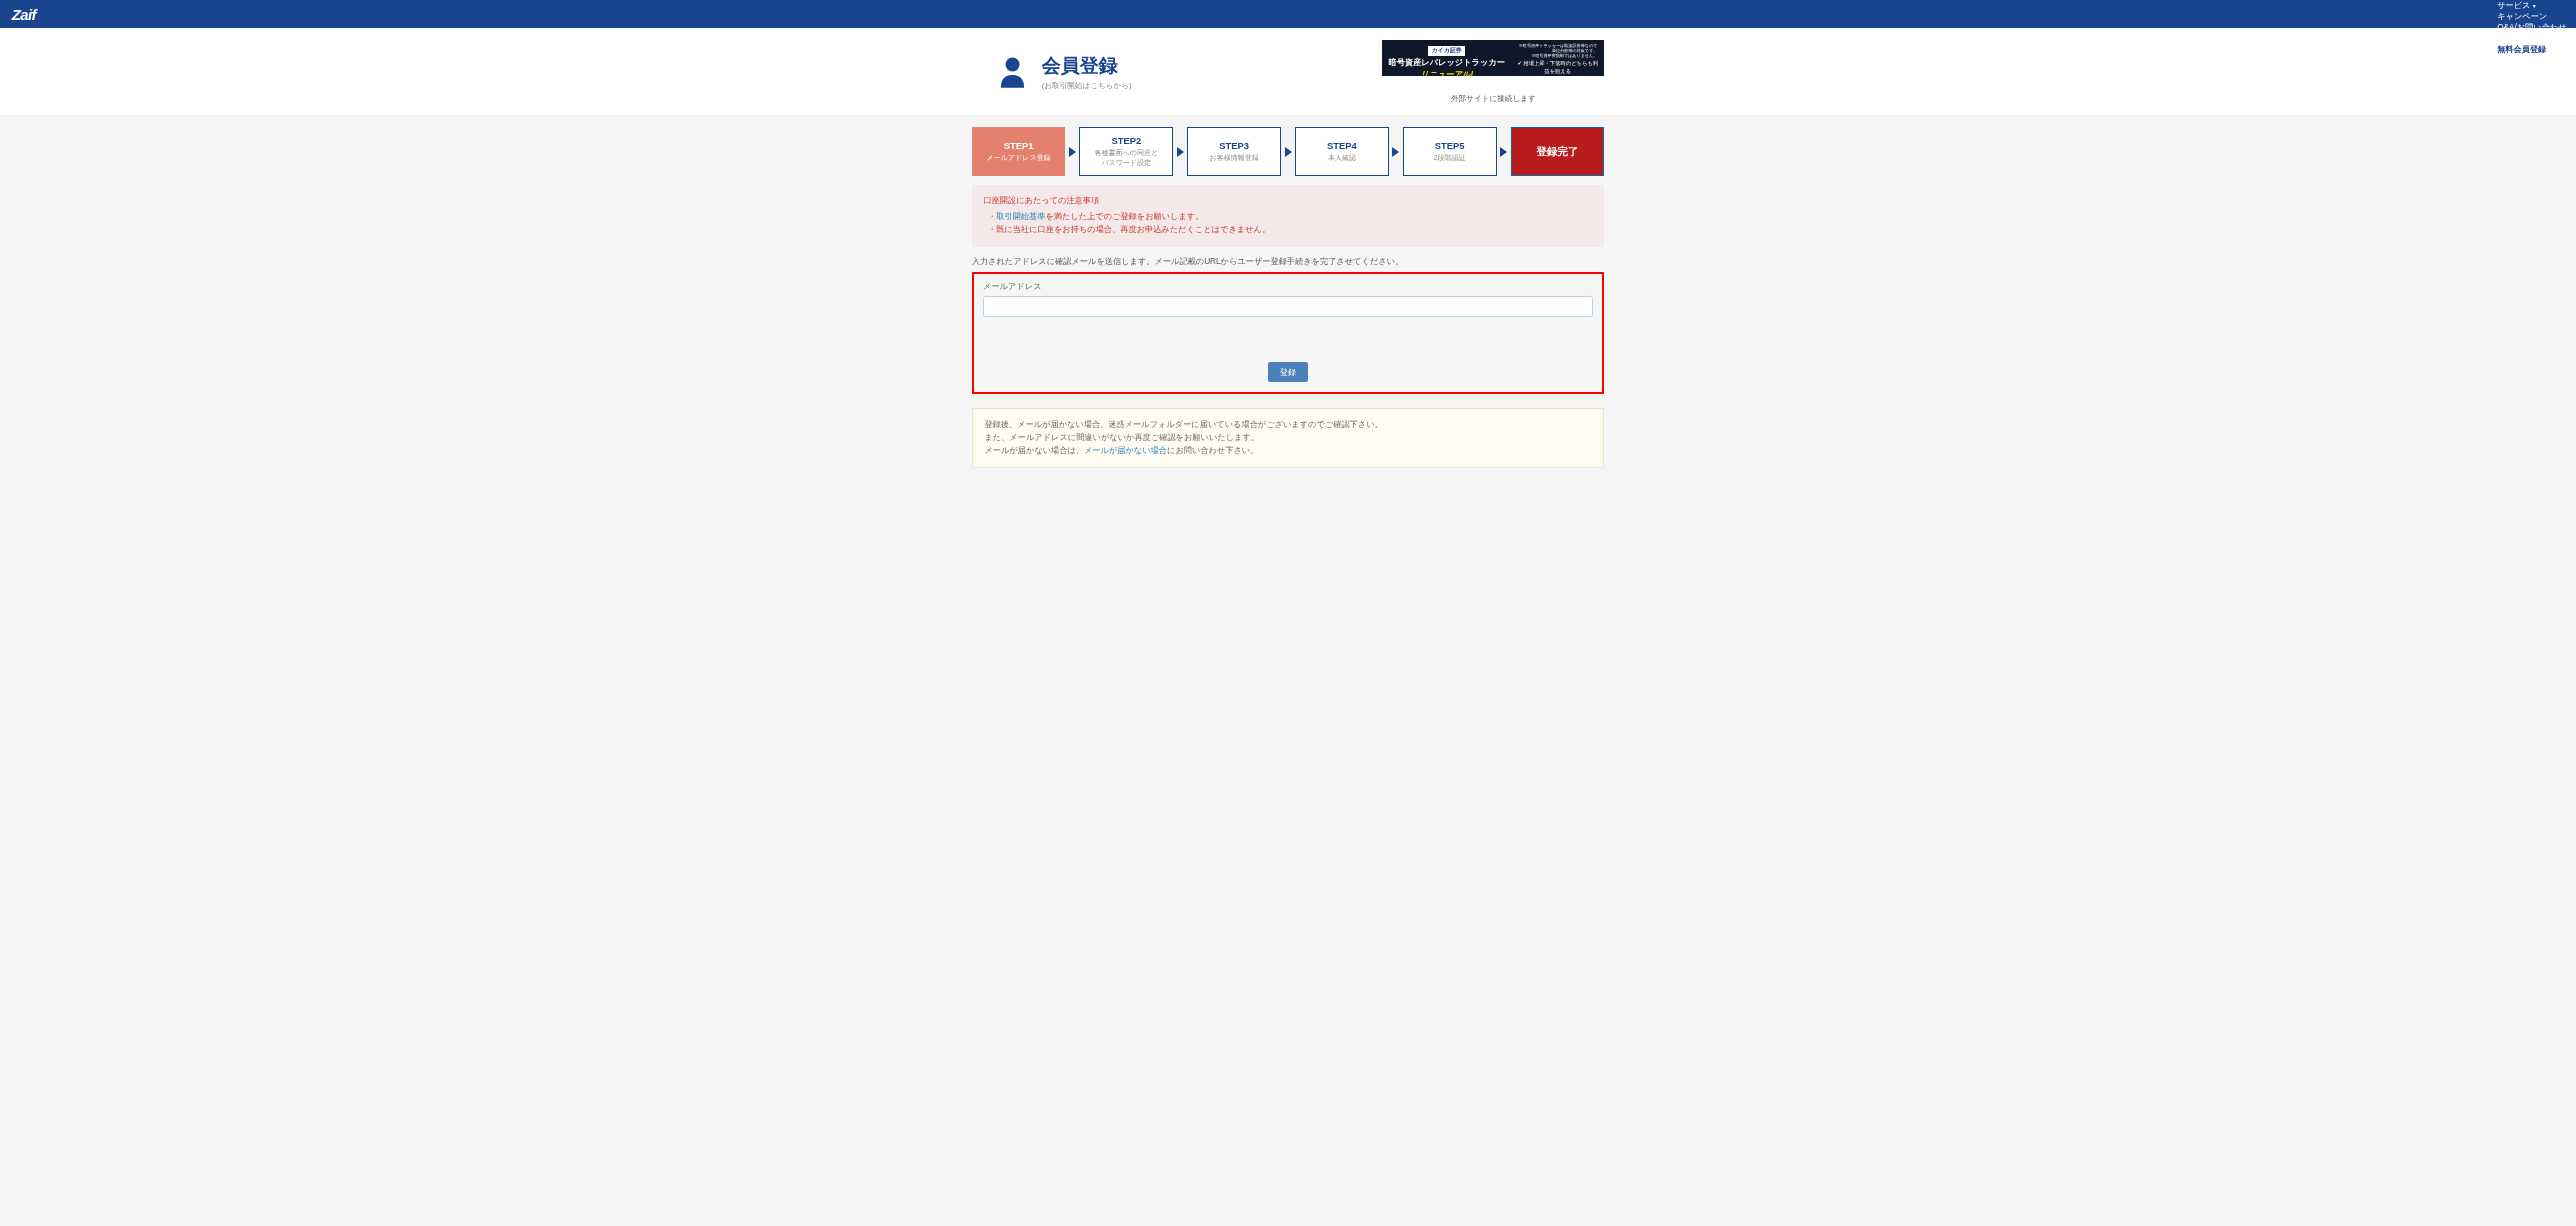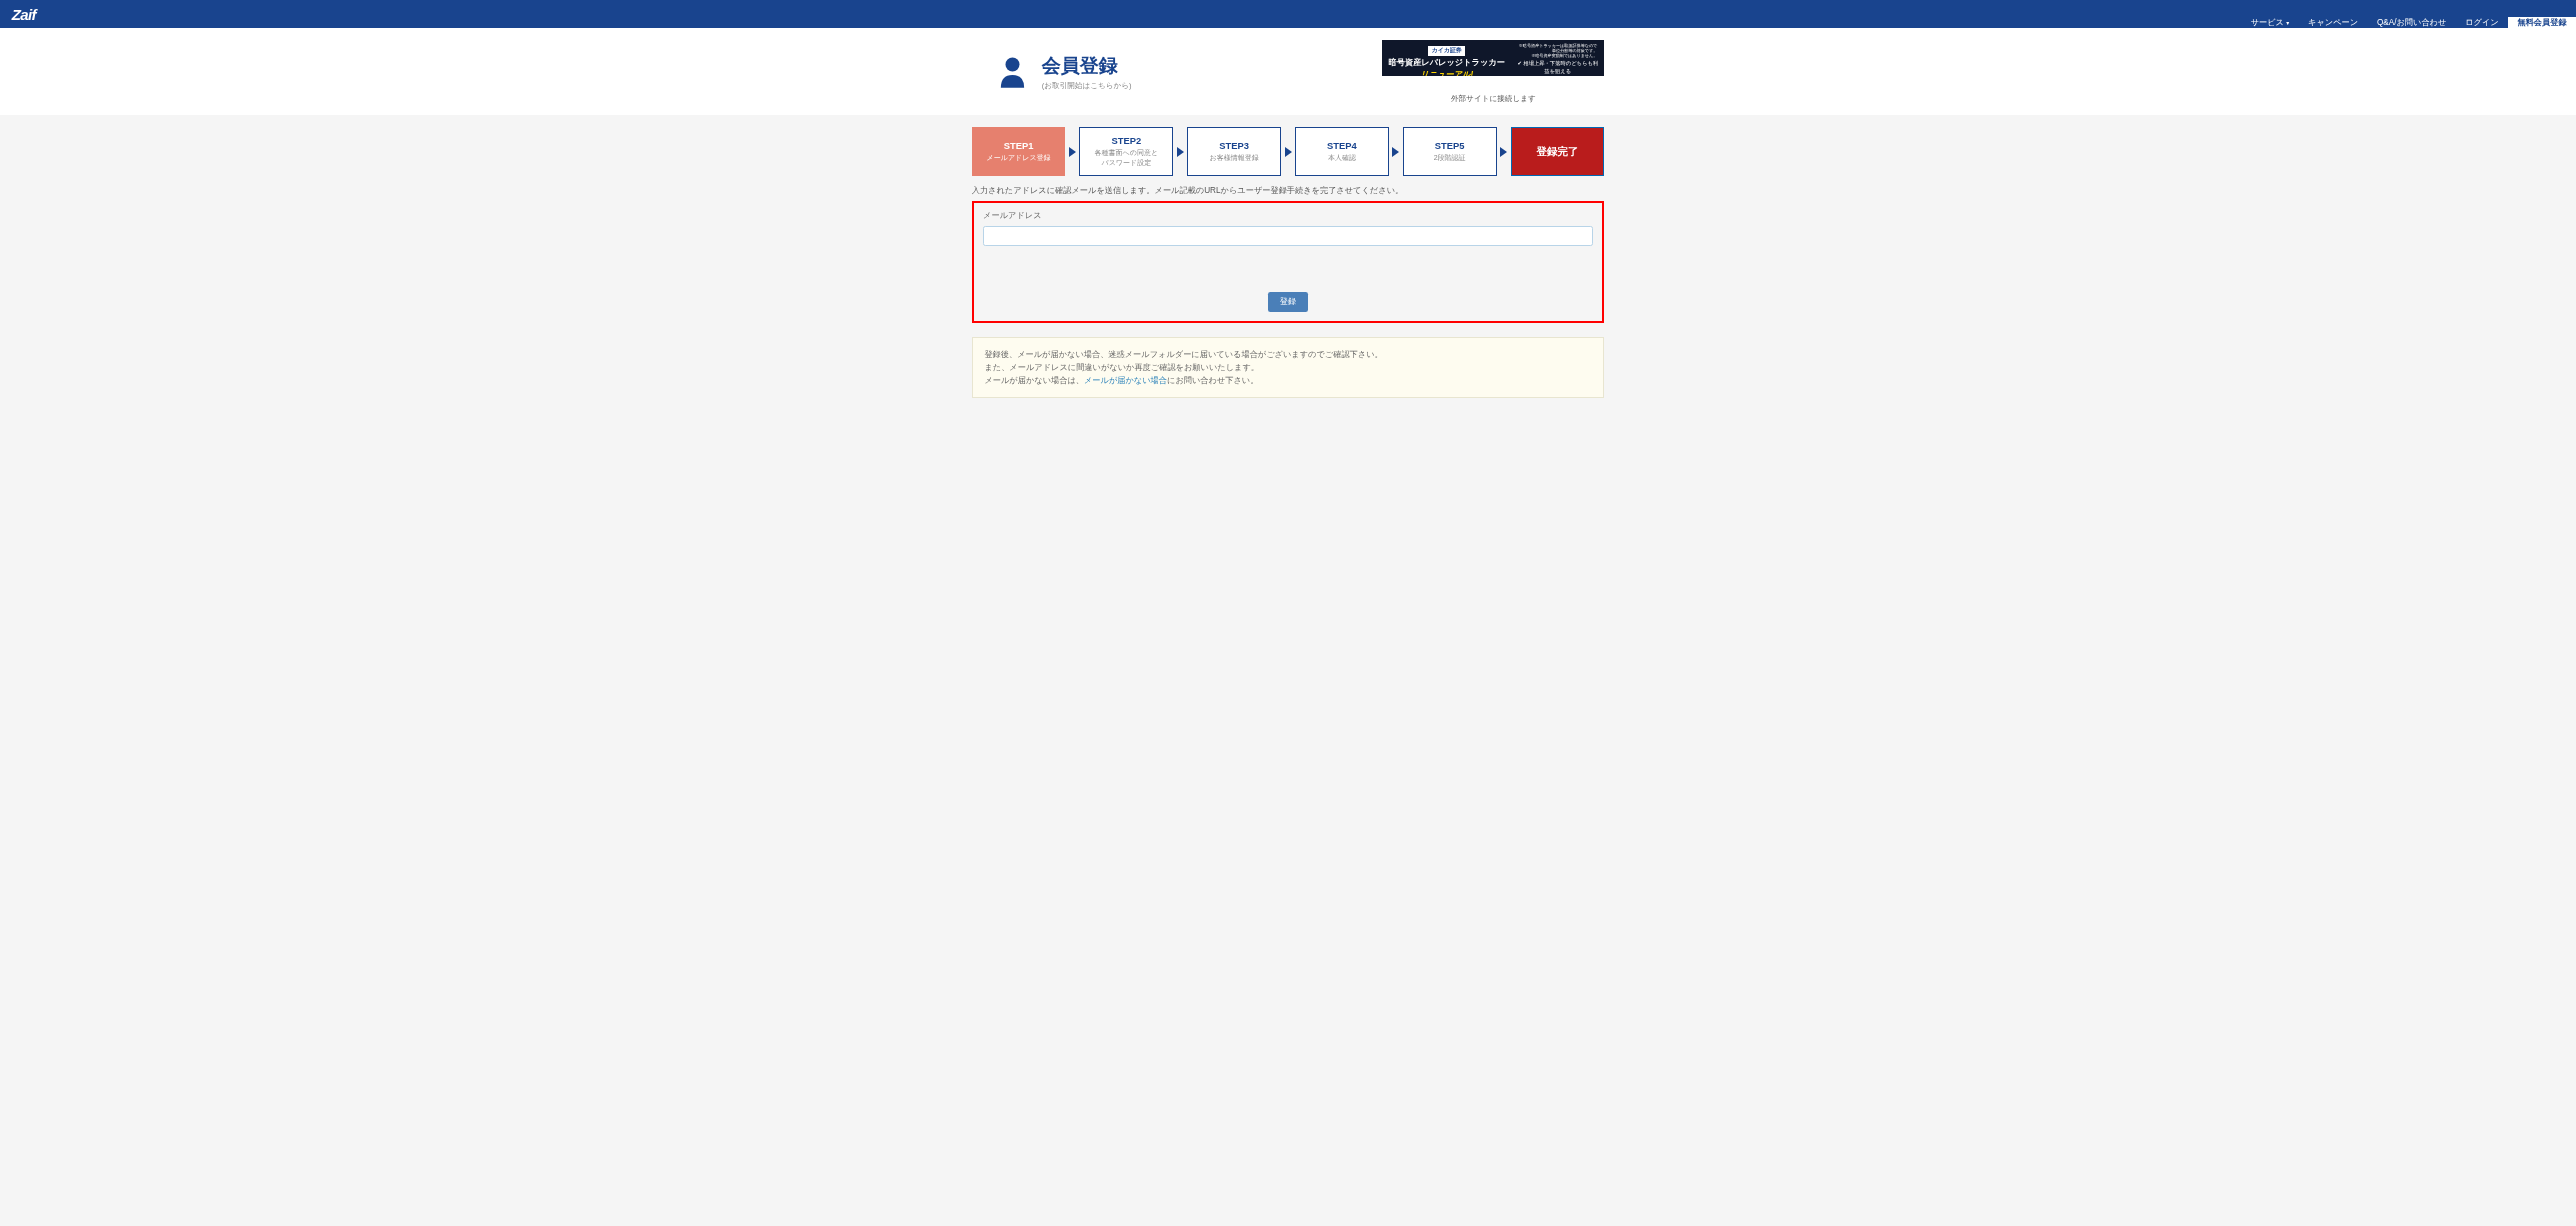--- a/index.html
+++ b/index.html
@@ -22,22 +22,23 @@
     }
     .logo {
       color: white;
       font-size: 15px;
       font-weight: bold;
       font-style: italic;
       letter-spacing: -0.6px;
     }
     .nav {
       display: flex;
-      align-items: flex-end;
+      align-items: flex-start;
       height: 28px;
+      flex-direction: column;
     }
     .nav-item {
       display: flex;
       align-items: center;
       padding: 0 9.4px;
       color: white;
       font-size: 8.2px;
       cursor: pointer;
     }
     .nav-item.register {
@@ -341,20 +342,29 @@
       </div>
       <div class="step-arrow"></div>
       <div class="step-box">
         <div class="step-num">STEP5</div>
         <div class="step-label">2段階認証</div>
       </div>
       <div class="step-arrow"></div>
       <div class="step-box final">登録完了</div>
     </div>
 
+    <div class="notice-box">
+      <div class="notice-title">口座開設にあたっての注意事項</div>
+      <div class="notice-item">
+        <span>・</span><a href="#">取引開始基準</a><span>を満たした上でのご登録をお願いします。</span>
+      </div>
+      <div class="notice-item">
+        <span>・</span><span>既に当社に口座をお持ちの場合、再度お申込みただくことはできません。</span>
+      </div>
+    </div>
 
     <div class="instruction">入力されたアドレスに確認メールを送信します。メール記載のURLからユーザー登録手続きを完了させてください。</div>
 
     <div class="form-highlight">
       <div class="form-label">メールアドレス</div>
       <input type="email" class="email-input" style="">
       <div class="submit-row">
         <button class="submit-btn">登録</button>
       </div>
     </div>

